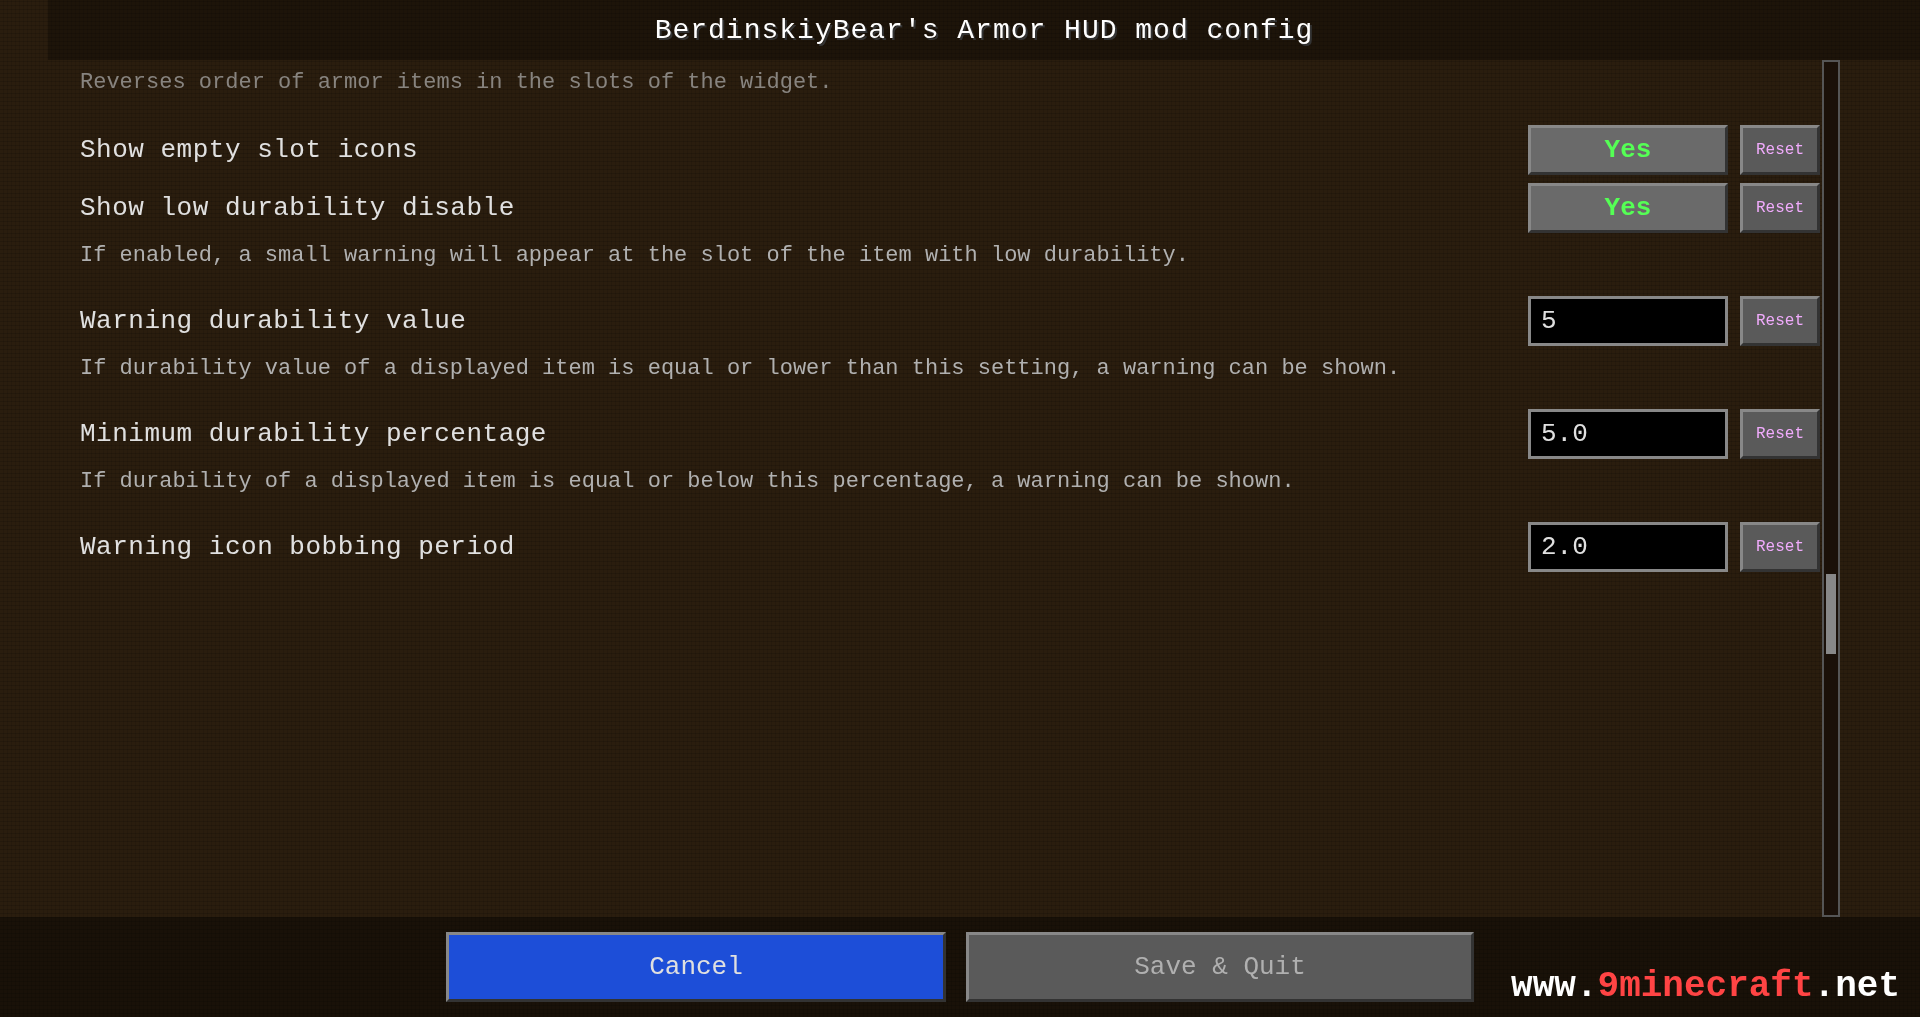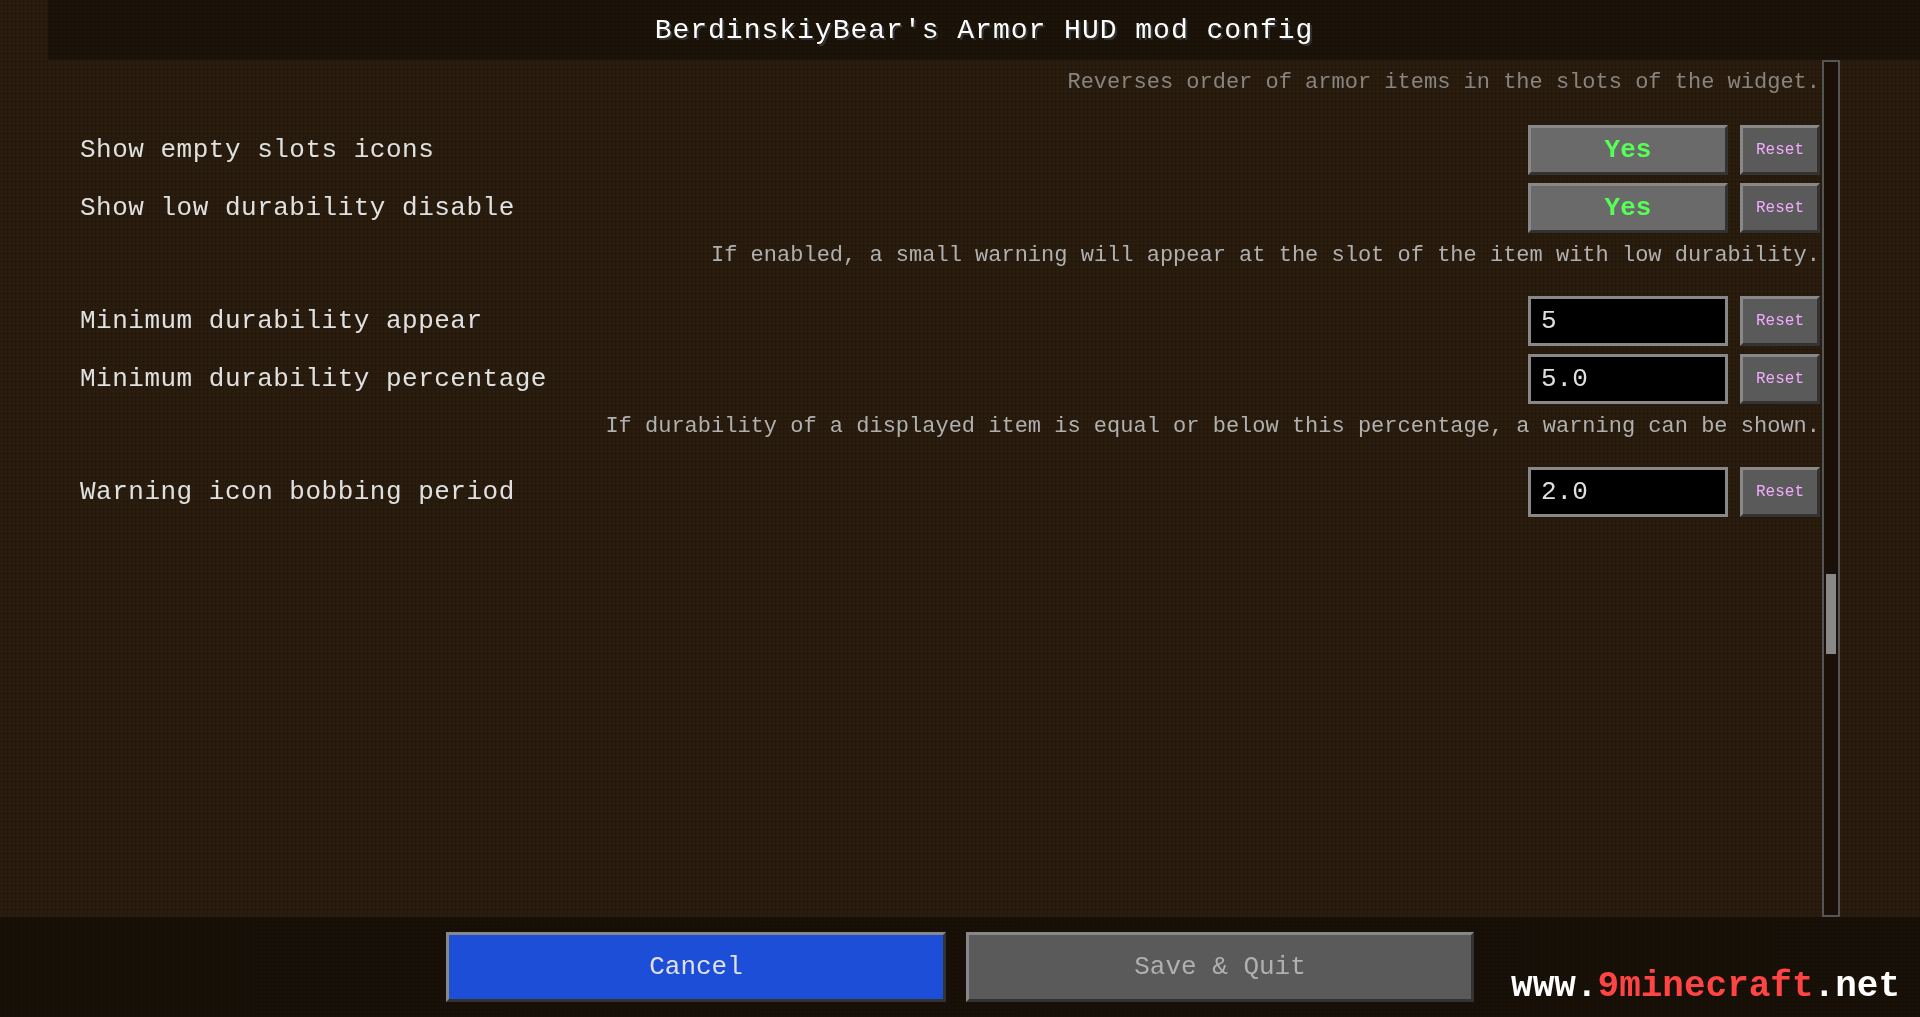--- a/index.html
+++ b/index.html
@@ -68,21 +68,20 @@
       overflow: hidden;
     }
 
     .scroll-container {
       position: absolute;
       top: 0;
       left: 0;
       right: 20px;
       bottom: 0;
       padding: 10px 0;
-      text-align: right;
     }
 
     .scrollbar {
       position: absolute;
       top: 0;
       right: 0;
       width: 18px;
       bottom: 0;
       background: #1a1008;
       border: 2px solid #555;
@@ -286,21 +285,21 @@
   <span class="title-text">BerdinskiyBear's Armor HUD mod config</span>
 </div>
 
 <div class="content-area">
   <div class="scroll-container">
 
     <div class="cut-off-text">Reverses order of armor items in the slots of the widget.</div>
 
     <div class="setting-row">
       <div class="setting-label-row">
-        <span class="setting-label">Show empty slots icons</span>
+        <span class="setting-label">Show empty slot icons</span>
         <div class="setting-controls">
           <div class="toggle-button active">
             <span class="value-text">Yes</span>
           </div>
           <div class="reset-button">
             <span>Reset</span>
           </div>
         </div>
       </div>
     </div>
@@ -315,30 +314,31 @@
           <div class="reset-button">
             <span>Reset</span>
           </div>
         </div>
       </div>
       <div class="description-text">If enabled, a small warning will appear at the slot of the item with low durability.</div>
     </div>
 
     <div class="setting-row">
       <div class="setting-label-row">
-        <span class="setting-label">Minimum durability appear</span>
+        <span class="setting-label">Warning durability value</span>
         <div class="setting-controls">
           <div class="input-field">
             <span class="value-text">5</span>
           </div>
           <div class="reset-button">
             <span>Reset</span>
           </div>
         </div>
       </div>
+      <div class="description-text">If durability value of a displayed item is equal or lower than this setting, a warning can be shown.</div>
     </div>
 
     <div class="setting-row">
       <div class="setting-label-row">
         <span class="setting-label">Minimum durability percentage</span>
         <div class="setting-controls">
           <div class="input-field">
             <span class="value-text">5.0</span>
           </div>
           <div class="reset-button">

